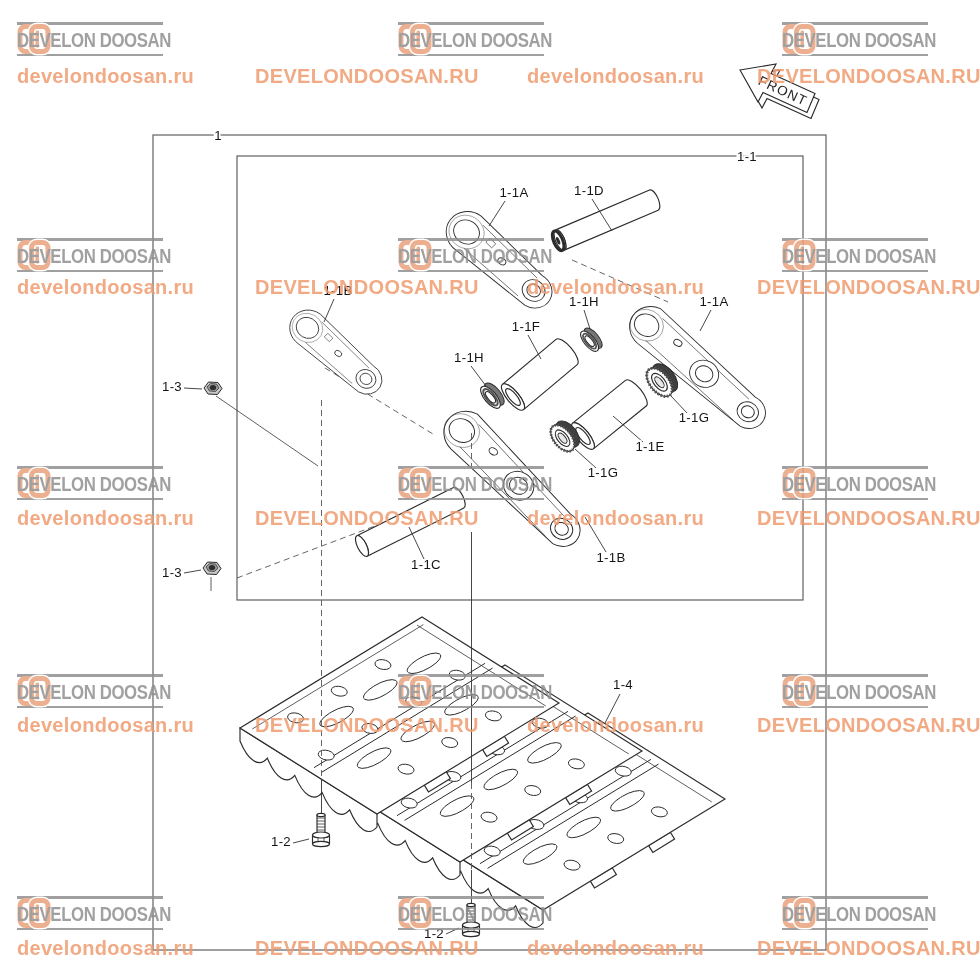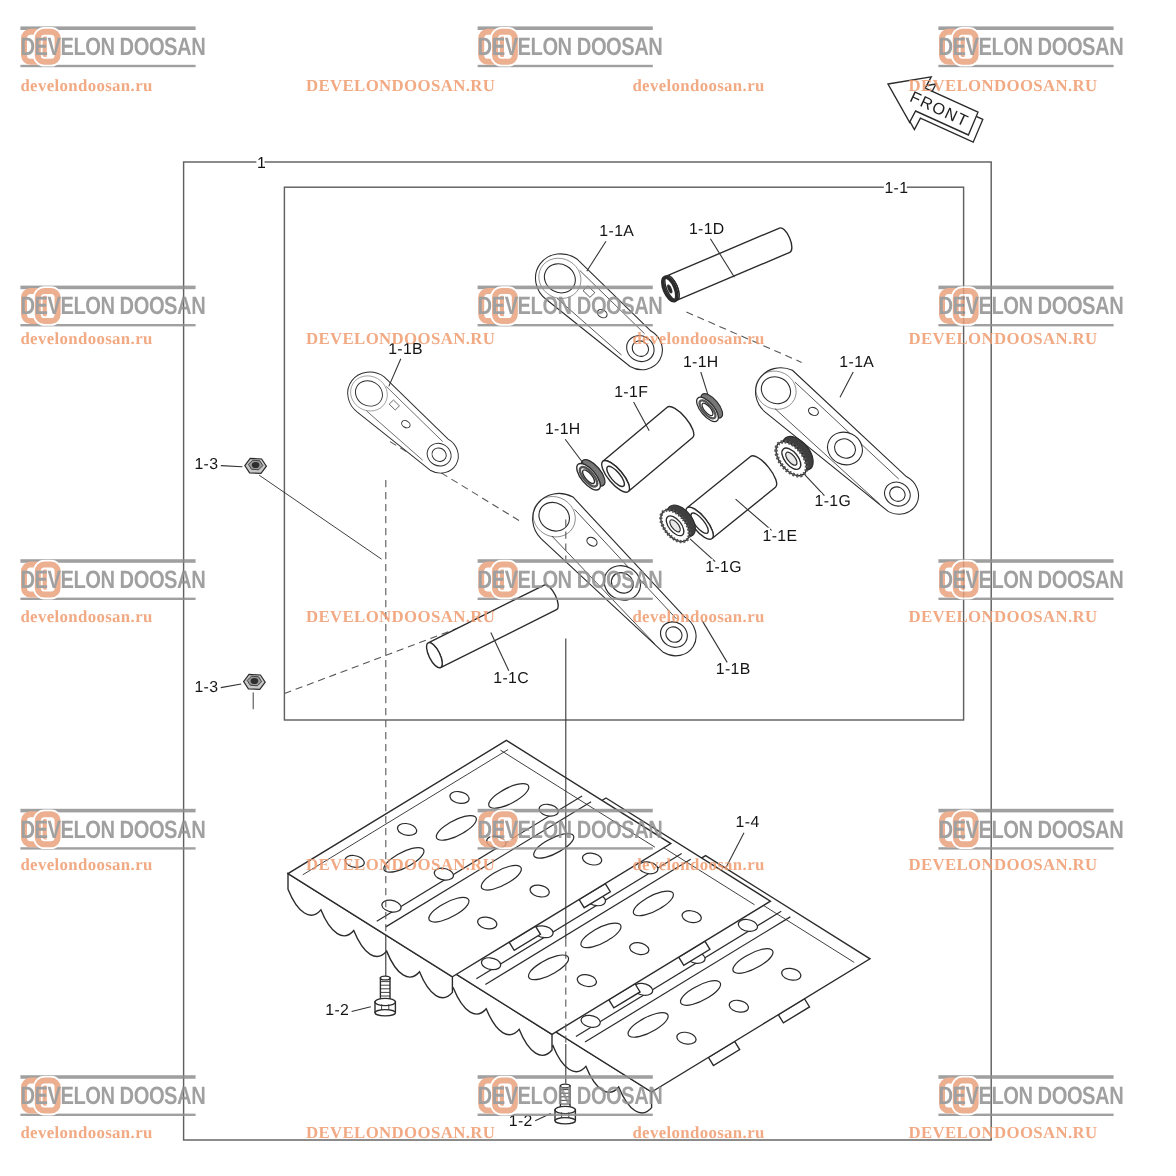--- a/index.html
+++ b/index.html
@@ -16,22 +16,22 @@
   .callout{font-family:"Liberation Sans",sans-serif;font-size:13.2px;fill:#141414;
     letter-spacing:.3px;text-anchor:middle;paint-order:stroke;stroke:#ffffff;stroke-width:3.5px;}
   
   #wm-layer{position:absolute;left:0;top:0;width:980px;height:980px;opacity:.84;pointer-events:none;text-align:center;}
   .wm-logo{position:absolute;display:flex;gap:7px;height:34px;align-items:stretch;}
   .wm-brand{display:flex;flex-direction:column;justify-content:space-between;}
   .wm-rule{height:2.5px;background:#8f8f8f;width:146px;}
   .wm-brand-text{font-family:"Liberation Sans",sans-serif;font-weight:bold;font-size:21px;
     line-height:1;color:#8f8f8f;letter-spacing:-.5px;white-space:nowrap;
     transform:scaleX(.8);transform-origin:0 50%;padding:1px 0;}
-  .wm-site{position:absolute;font-family:Liberation Serif, serif;font-weight:bold;
-    font-size:14px;color:#ef9a6d;white-space:nowrap;letter-spacing:.3px;line-height:1;}
+  .wm-site{position:absolute;font-family:Liberation Sans, sans-serif;font-weight:bold;
+    font-size:20px;color:#ef9a6d;white-space:nowrap;letter-spacing:.3px;line-height:1;}
 </style>
 </head>
 <body>
 
 <div class="stage">
 
 <svg id="diagram" width="980" height="980" viewBox="0 0 980 980">
   <defs>
     <g id="linkA">
       <path class="fillw" d="M 36,3 L 142,30 A 24,22 0 0 1 142,74 L 30,57 A 29,27 0 0 1 36,3 Z"></path>

